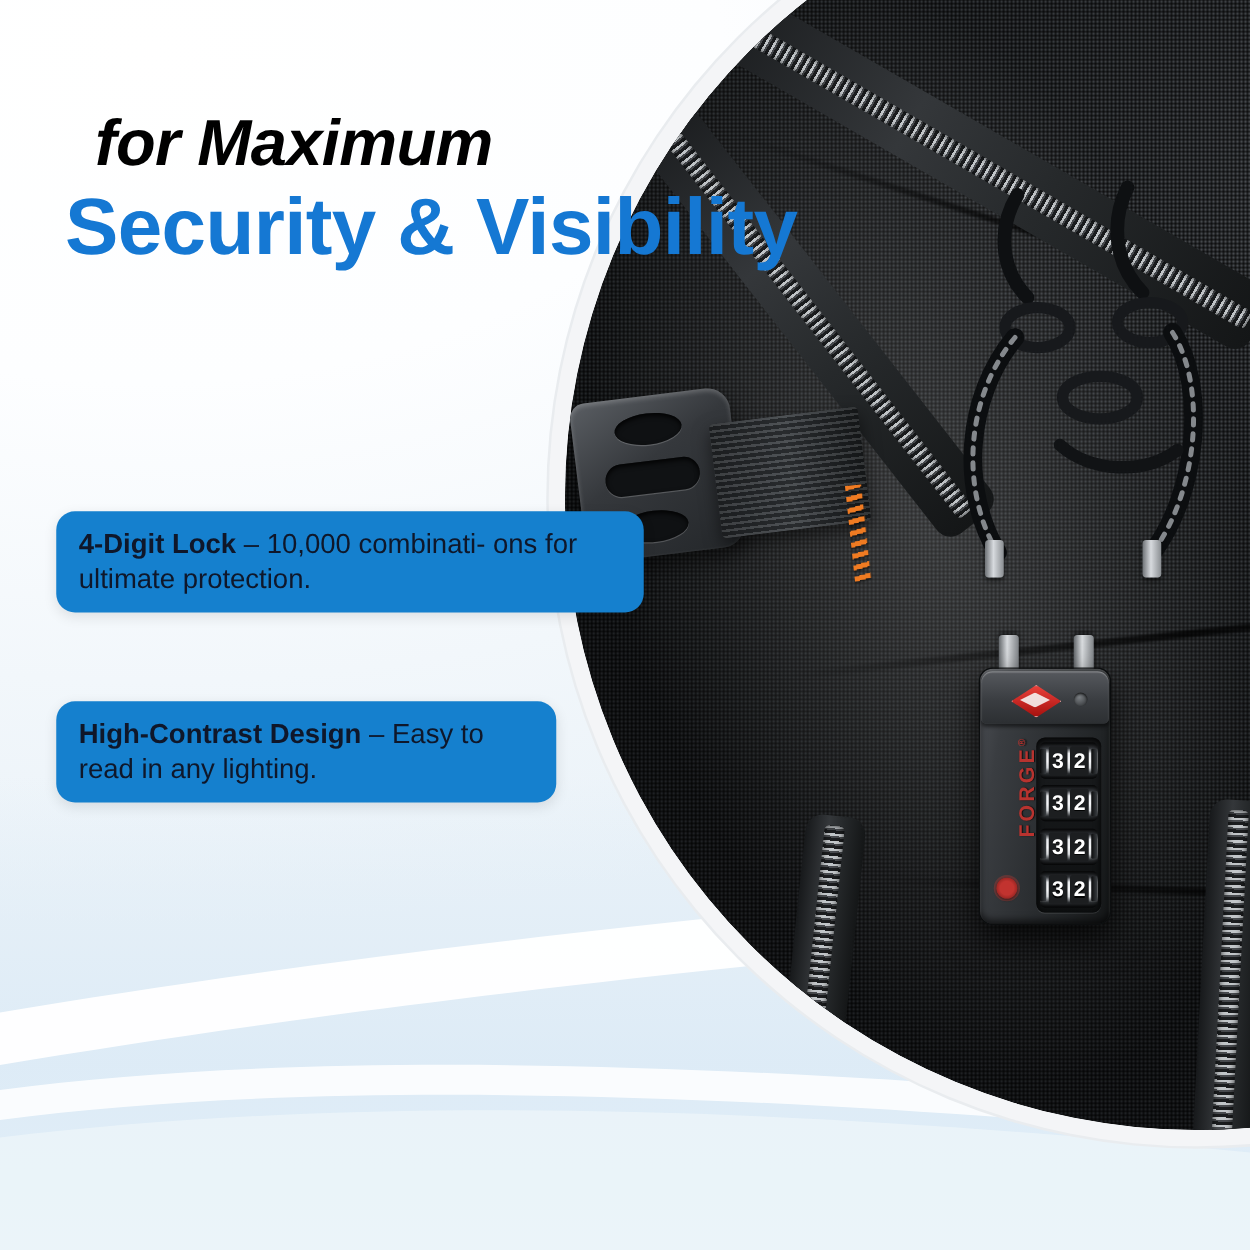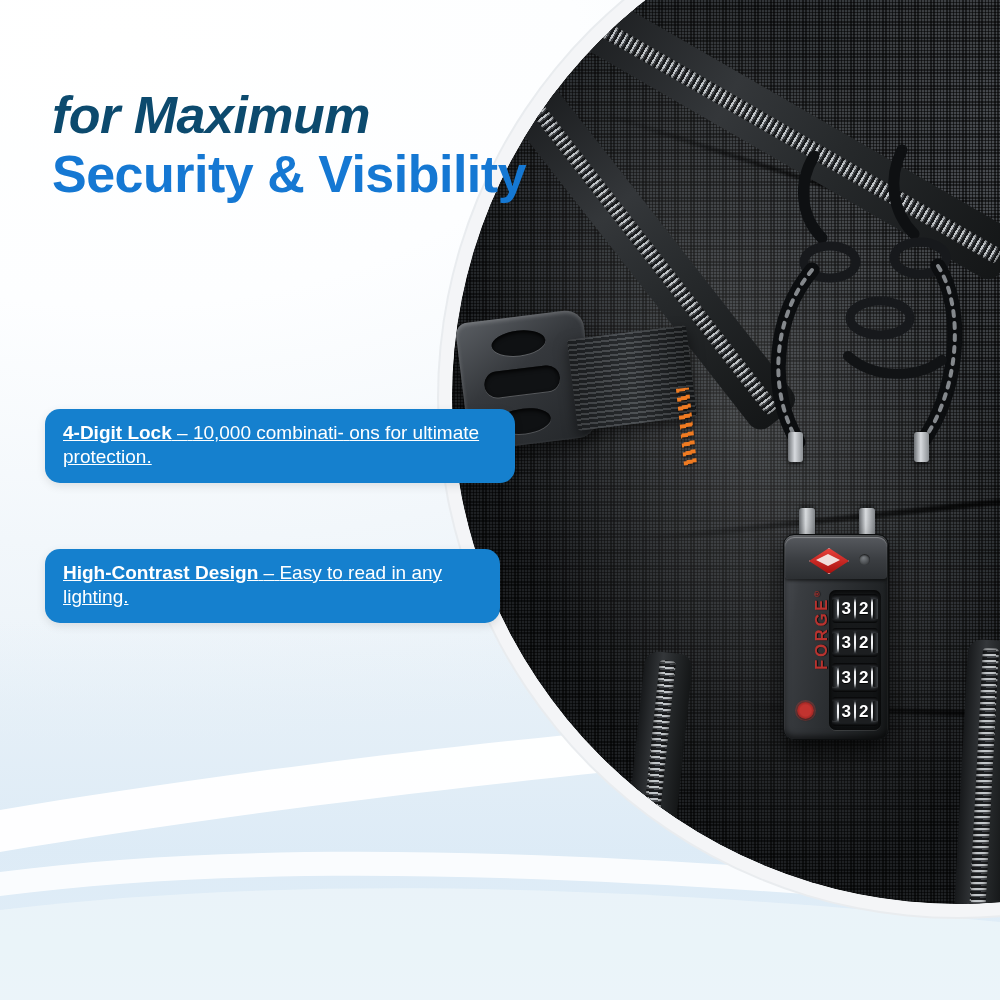--- a/index.html
+++ b/index.html
@@ -153,33 +153,32 @@
     background:#1c1e20;padding:3px 3px;border-radius:2px;
     text-shadow:0 1px 0 rgba(0,0,0,.9);
     font-family:"Liberation Sans", sans-serif;
   }
   .dial .edge{width:5px;height:20px;background:linear-gradient(90deg,#0a0b0c,#3c4044);border-radius:1px;}
   .shackle-l,.shackle-r{position:absolute;width:16px;height:30px;border-radius:3px 3px 0 0;background:linear-gradient(90deg,#63676b,#d9dcdf 42%,#7f8387);box-shadow:0 -2px 4px rgba(0,0,0,.5);}
 
   
   .headline{position:absolute;left:52px;top:86px;width:600px;}
   .h-l1{color:#F47B20;font-size:55px;font-weight:700;line-height:1.12;letter-spacing:-.5px;}
-  .h-l2{color:#0c4a6e;font-size:52px;font-weight:700;font-style:italic;line-height:1.14;letter-spacing:-.5px;}
-  .h-l3{color:#1578D3;font-size:52px;font-weight:700;line-height:1.14;letter-spacing:-.5px;}
+  .h-l2{color:#000000;font-size:52px;font-weight:700;font-style:italic;line-height:1.14;letter-spacing:-.5px;margin-left:24px;}
+  .h-l3{color:#1578D3;font-size:64px;font-weight:700;line-height:1.14;letter-spacing:-.5px;}
 
   .pill{
-    position:absolute;background:#1580CE;color:#ffffff;border-radius:15px;
+    position:absolute;background:#1580CE;color:#0f172a;border-radius:15px;
     padding:12px 18px 14px 18px;box-sizing:border-box;
-    font-size:19px;line-height:1.26;font-weight:500;
+    font-size:22px;line-height:1.26;font-weight:500;
     box-shadow:0 3px 10px rgba(0,0,0,.10);
-    text-decoration:underline;
   }
   .pill b{font-weight:700;}
   .p1{left:45px;top:409px;width:470px;}
-  .p2{left:45px;top:549px;width:455px;}
+  .p2{left:45px;top:561px;width:400px;}
   .p3{left:45px;top:669px;width:478px;}
 </style>
 </head>
 <body>
 
 <div class="stage">
 
   <div class="bg-base"></div>
   <div class="bg-tint"></div>
   <svg class="swoosh" viewBox="0 0 1000 340" preserveAspectRatio="none">

